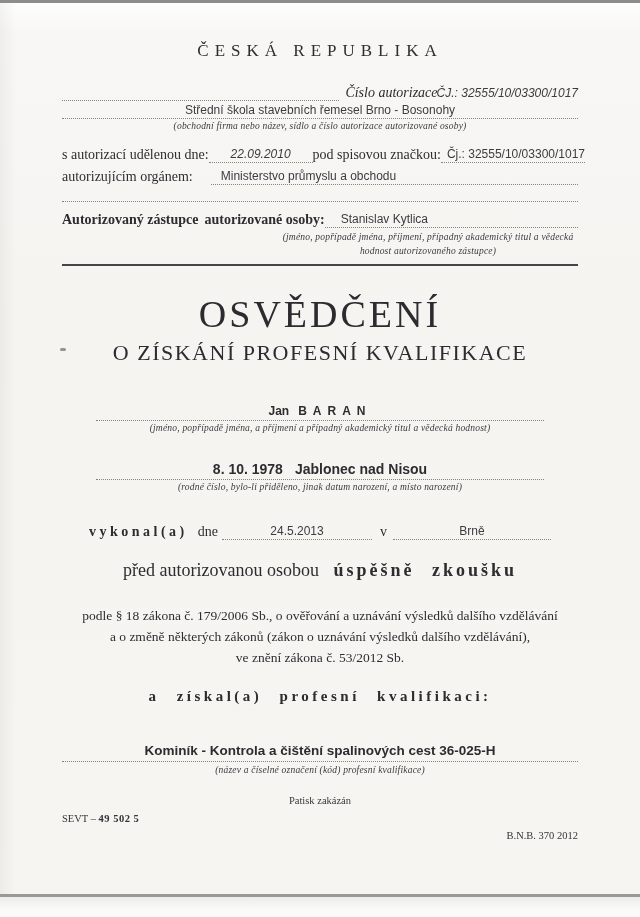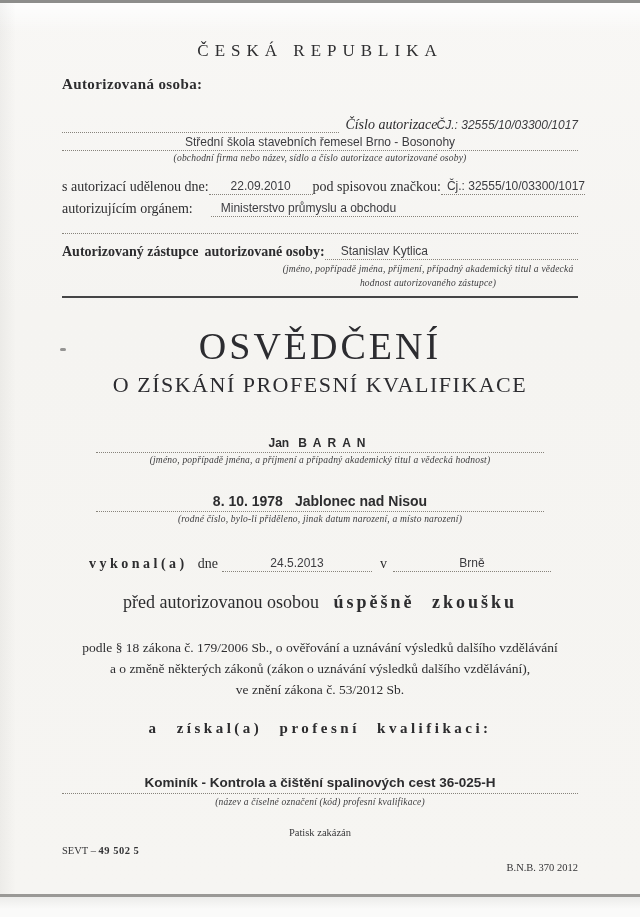--- a/index.html
+++ b/index.html
@@ -41,21 +41,21 @@
   .auth-person{margin-top:15px;font-size:15px;font-weight:bold;letter-spacing:.4px;}
 
   .row-number{margin-top:24px;font-style:italic;}
   .row-number .num-label{font-size:14px;margin-left:6px;}
   .row-number .num-value{margin-left:-1px;white-space:nowrap;}
 
   .org-line{margin-top:2px;text-align:center;font-size:12px;padding-bottom:1px;}
   .caption-center{margin-top:2px;text-align:center;}
 
   .row-granted{margin-top:16px;font-size:14px;}
-  .row-granted .dval{min-width:96px;text-align:center;padding:0 4px 1px 4px;white-space:nowrap;}
+  .row-granted .dval{min-width:96px;text-align:center;padding:0 4px 1px 4px;white-space:nowrap;font-style:italic;}
   .row-granted .gap{width:8px;}
   .row-authority{margin-top:6px;font-size:14px;gap:18px;}
   .row-authority .aval{text-align:left;padding:0 0 1px 10px;white-space:nowrap;}
 
   .empty-dotline{margin-top:12px;height:4px;}
 
   .row-rep{margin-top:10px;font-size:14px;}
   .row-rep .bold{font-weight:bold;}
   .row-rep .rval{text-align:left;padding:0 0 1px 16px;white-space:nowrap;}
   .rep-caption{margin-top:3px;width:300px;margin-left:auto;text-align:center;line-height:1.45;}
@@ -103,21 +103,20 @@
 <div class="stage">
   <div class="scan-topline"></div>
   <div class="sheet">
     <div class="sheet-topglow"></div>
     <div class="sheet-leftshade"></div>
 
     <div class="content">
 
       <div class="country">ČESKÁ REPUBLIKA</div>
 
-      <div class="auth-person">Autorizovaná osoba:</div>
 
       <div class="row row-number">
         <span class="fill dot"></span>
         <span class="num-label">Číslo autorizace</span>
         <span class="val num-value pad-b">ČJ.: 32555/10/03300/1017</span>
       </div>
 
       <div class="org-line dot val">Střední škola stavebních řemesel Brno - Bosonohy</div>
       <div class="cap caption-center">(obchodní firma nebo název, sídlo a číslo autorizace autorizované osoby)</div>
 

